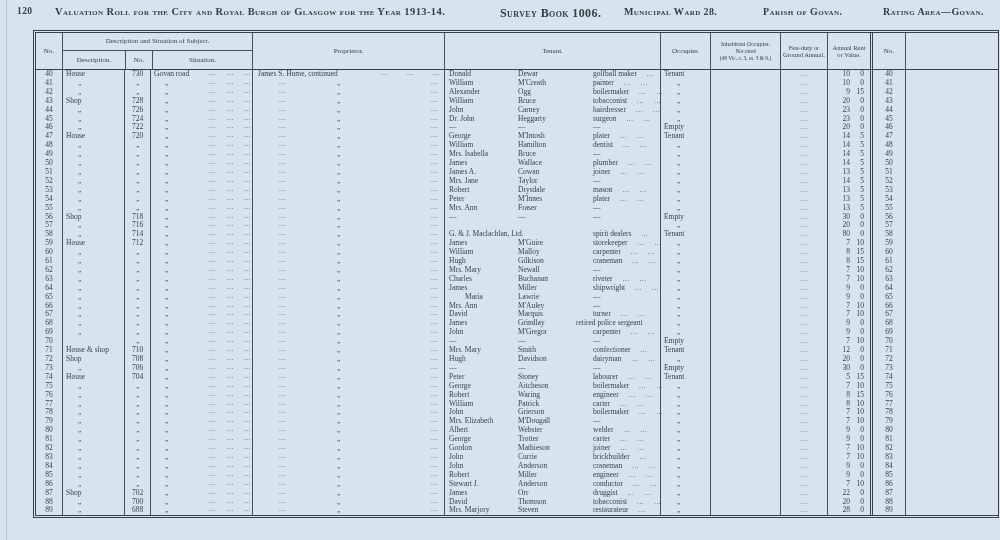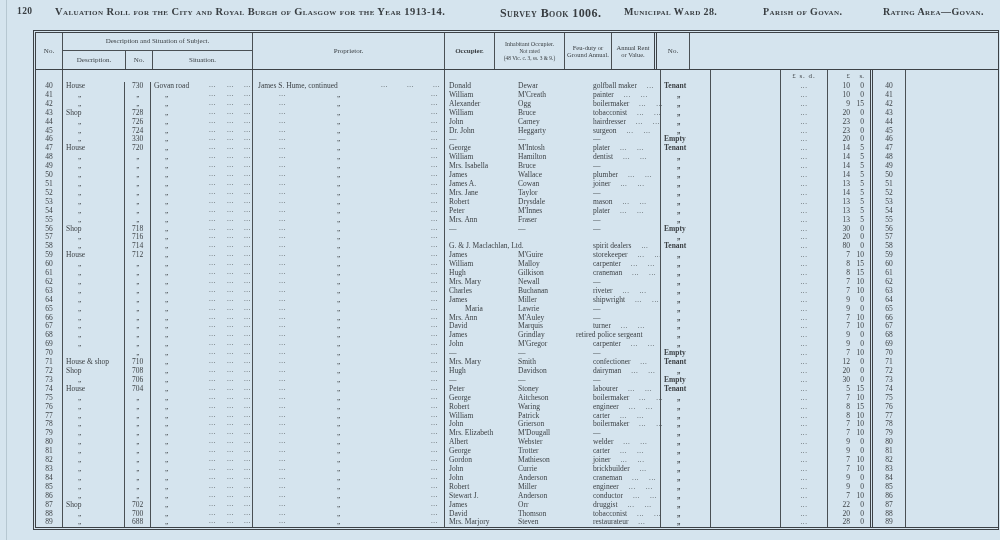--- a/index.html
+++ b/index.html
@@ -27,21 +27,21 @@
     border-left:3px double #3c4146; border-right:1.5px solid #3c4146;
     box-sizing:content-box;
   }
   .cell{box-sizing:border-box; border-right:1px solid #4a5054; height:100%; overflow:visible; position:relative;}
   .c-n  {width:27px;}
   .c-d  {width:62px;}
   .c-dn {width:26px;}
   .c-s  {width:102px;}
   .c-p  {width:192px;}
   .c-t  {width:216px;}
-  .c-o  {width:50px;font-weight:bold;}
+  .c-o  {width:50px;}
   .c-i  {width:70px;}
   .c-f  {width:47px;}
   .c-r  {width:45px; border-right:3px double #3c4146;}
   .c-n2 {width:33px;}
   .c-rm {flex:1; border-right:none;}
   
   .hrow{display:flex; height:36px; border-bottom:1px solid #3c4146;}
   .hc{display:flex; align-items:center; justify-content:center; text-align:center;
       font-size:7px; line-height:1.15; padding:1px 1px; color:#3a3f43;}
   .grp{display:block; padding:0;}
@@ -87,48 +87,34 @@
       <div class="cell c-n hc">No.</div>
       <div class="cell grp" style="width:190px">
         <span class="glab">Description and Situation of Subject.</span>
         <span class="gsub">
           <span class="sc sc-d">Description.</span>
           <span class="sc sc-n">No.</span>
           <span class="sc sc-s">Situation.</span>
         </span>
       </div>
       <div class="cell c-p hc">Proprietor.</div>
+      <div class="cell c-t hc">Tenant.</div>
       <div class="cell c-o hc">Occupier.</div>
       <div class="cell c-i hc h-small">
         <span>
           <span style="font-size:6px">Inhabitant Occupier.</span><br>
           <span>Not rated</span><br>
           <span>(48 Vic. c. 3, ss. 3 &amp; 9.)</span>
         </span>
       </div>
       <div class="cell c-f hc" style="font-size:6.5px">Feu-duty or Ground Annual.</div>
       <div class="cell c-r hc" style="font-size:6.5px">Annual Rent or Value.</div>
       <div class="cell c-n2 hc">No.</div>
     </div>
 
-    <div class="urow">
-      <div class="cell c-n"></div>
-      <div class="cell" style="width:190px"></div>
-      <div class="cell c-p"></div>
-      <div class="cell c-t"></div>
-      <div class="cell c-o"></div>
-      <div class="cell c-i"></div>
-      <div class="cell c-f u-f">£ s. d.</div>
-      <div class="cell c-r u-r">
-        <span class="rl">£</span>
-          <span class="rs">s.</span>
-      </div>
-      <div class="cell c-n2"></div>
-      <div class="cell c-rm"></div>
-    </div>
 
     <div>
         <div class="brow">
           <div class="cell c-n tc">40</div>
           <div class="cell c-d" style="padding-left:3px">House</div>
           <div class="cell c-dn tc">730</div>
           <div class="cell c-s">
             <span class="v" style="left:3px">Govan road</span>
             <span class="ld" style="left:58px">...</span>
             <span class="ld" style="left:76px">...</span>
@@ -283,21 +269,21 @@
           <div class="cell c-o dt" style="padding-left:16px">,,</div>
           <div class="cell c-i"></div>
           <div class="cell c-f tc"><span class="ld" style="position:static">...</span></div>
           <div class="cell c-r"><span class="rl">23</span><span class="rs">0</span></div>
           <div class="cell c-n2 tc">45</div>
           <div class="cell c-rm"></div>
         </div>
         <div class="brow">
           <div class="cell c-n tc">46</div>
           <div class="cell c-d dt" style="padding-left:15px">,,</div>
-          <div class="cell c-dn tc">330</div>
+          <div class="cell c-dn tc">722</div>
           <div class="cell c-s">
             <span class="v dt" style="left:14px">,,</span>
             <span class="ld" style="left:58px">...</span>
             <span class="ld" style="left:76px">...</span>
             <span class="ld" style="left:93px">...</span>
           </div>
           <div class="cell c-p">
             <span class="ld" style="left:26px">...</span>
             <span class="v dt" style="left:84px">,,</span>
             <span class="ld" style="left:178px">...</span>

